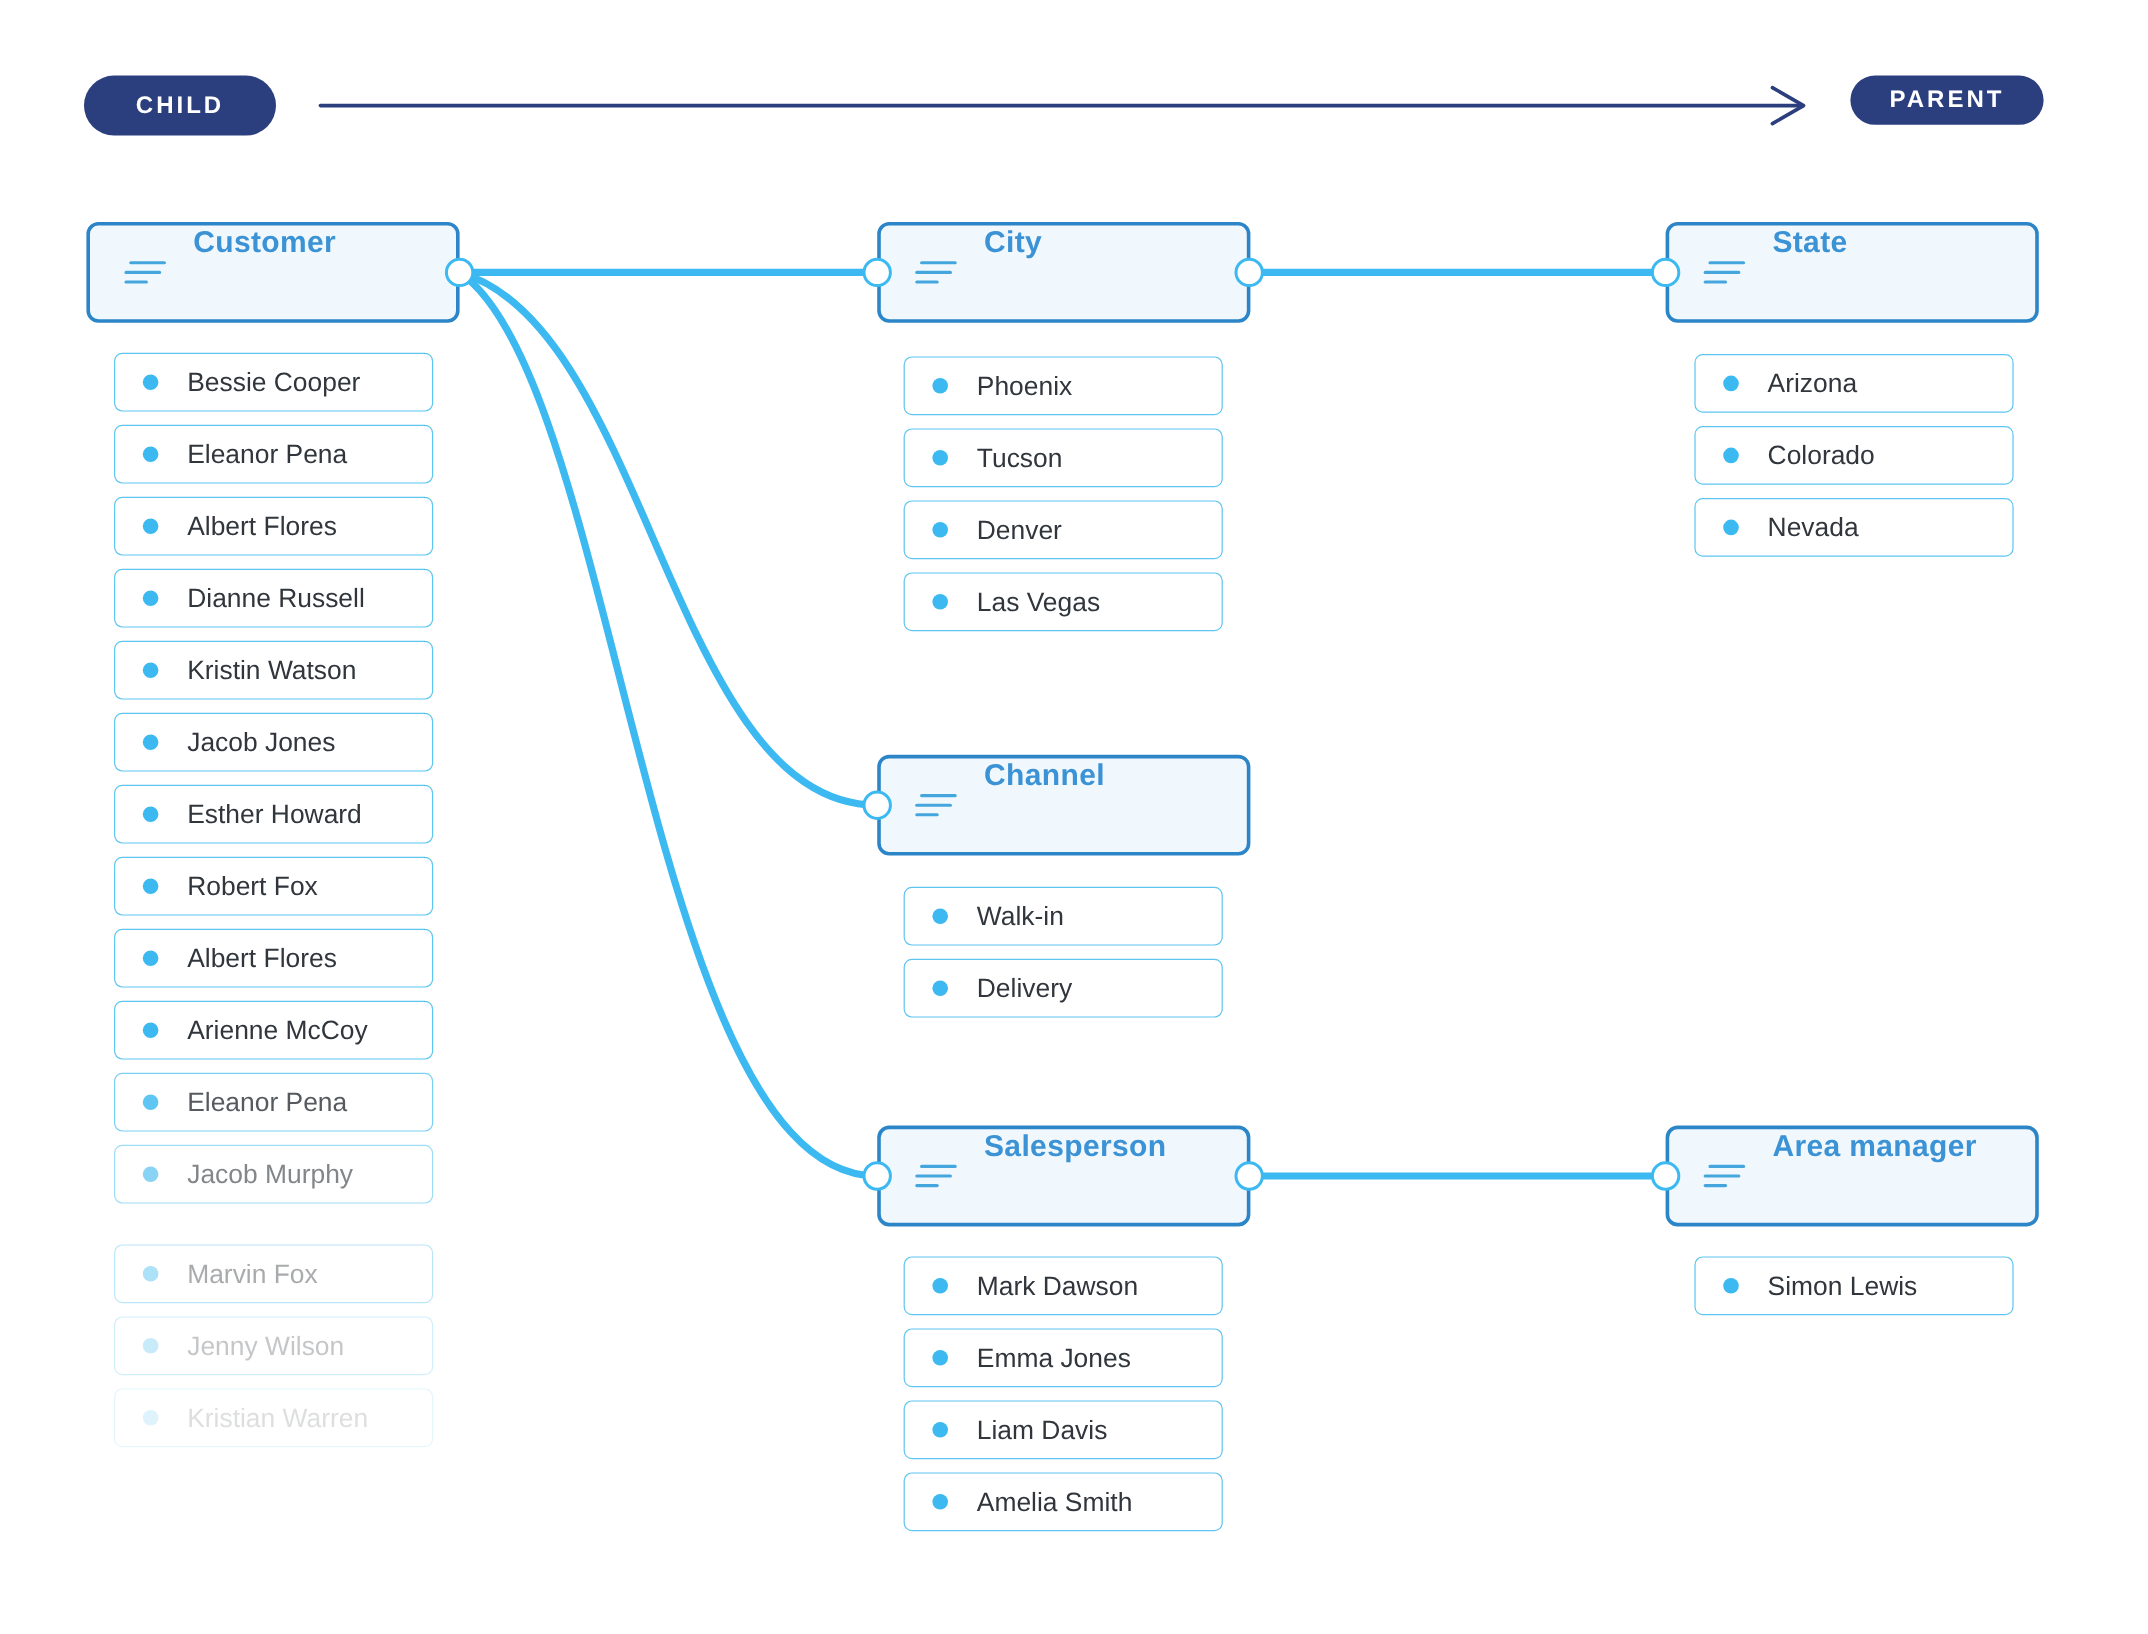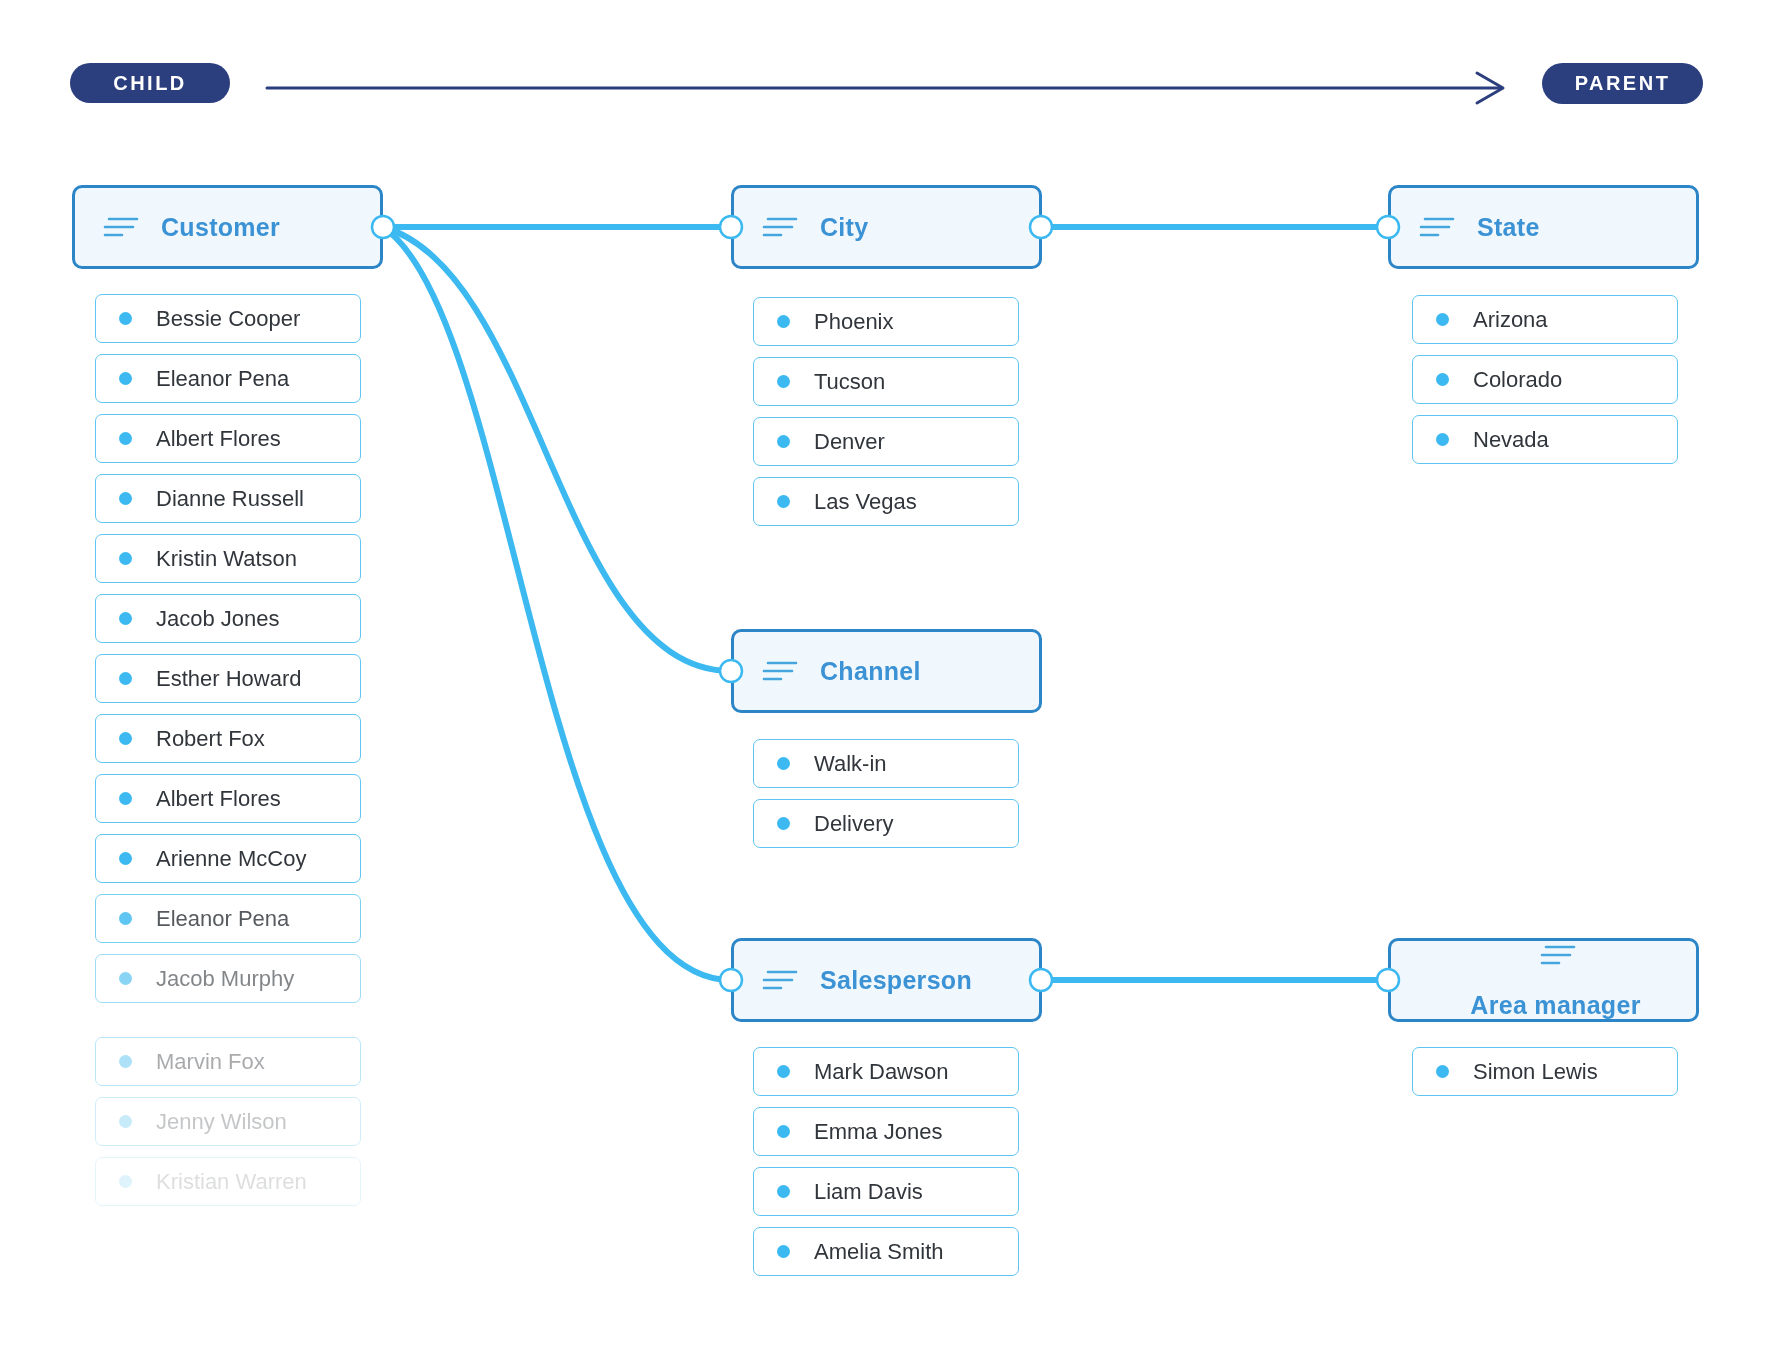--- a/index.html
+++ b/index.html
@@ -7,39 +7,39 @@
     position:relative; width:1790px; height:1362px; background:#ffffff;
     font-family:"Liberation Sans","DejaVu Sans",sans-serif; overflow:hidden;
   }
 
   
   .badge {
     position:absolute; display:flex; align-items:center; justify-content:center;
     background:#2b3f7e; color:#ffffff; font-weight:700; font-size:20px;
     letter-spacing:2.5px; border-radius:26px; box-sizing:border-box;
   }
-  .badge-child  { left:70px;  top:63px; width:160px; height:40px; }
+  .badge-child  { left:70px;  top:63px; width:160px; height:50px; }
   .badge-parent { left:1542px; top:63px; width:161px; height:41px; }
 
   svg.layer { position:absolute; left:0; top:0; pointer-events:none; }
 
   
   .group-header {
     position:absolute; width:311px; height:84px; box-sizing:border-box;
-    display:flex; align-items:center; gap:22px; padding-left:24px;
+    display:flex; gap:22px; padding-left:24px;
     background:#f1f8fd; border:3px solid #2c85c7; border-radius:10px;
     z-index:2;
   }
   .group-title { font-size:25px; font-weight:700; color:#3b92d4; letter-spacing:.3px; }
   .gh-customer     { left:72px;   top:185px; }
   .gh-city         { left:731px;  top:185px; }
   .gh-state        { left:1388px; top:185px; }
   .gh-channel      { left:731px;  top:629px; }
   .gh-salesperson  { left:731px;  top:938px; }
-  .gh-area-manager { left:1388px; top:938px;flex-direction:column; }
+  .gh-area-manager { left:1388px; top:938px; }
   .list-icon { display:flex; align-items:center; }
 
   
   .list { position:absolute; display:flex; flex-direction:column; gap:11px; z-index:2; }
   .list-customer    { left:95px;   top:294px; }
   .list-city        { left:753px;  top:297px; }
   .list-state       { left:1412px; top:295px;text-align:right; }
   .list-channel     { left:753px;  top:739px; }
   .list-salesperson { left:753px;  top:1047px; }
   .list-area-manager{ left:1412px; top:1047px; }

